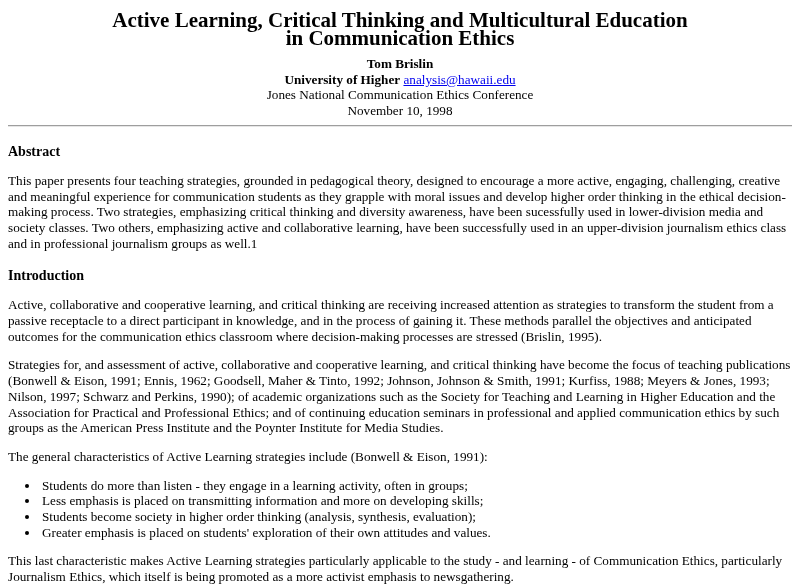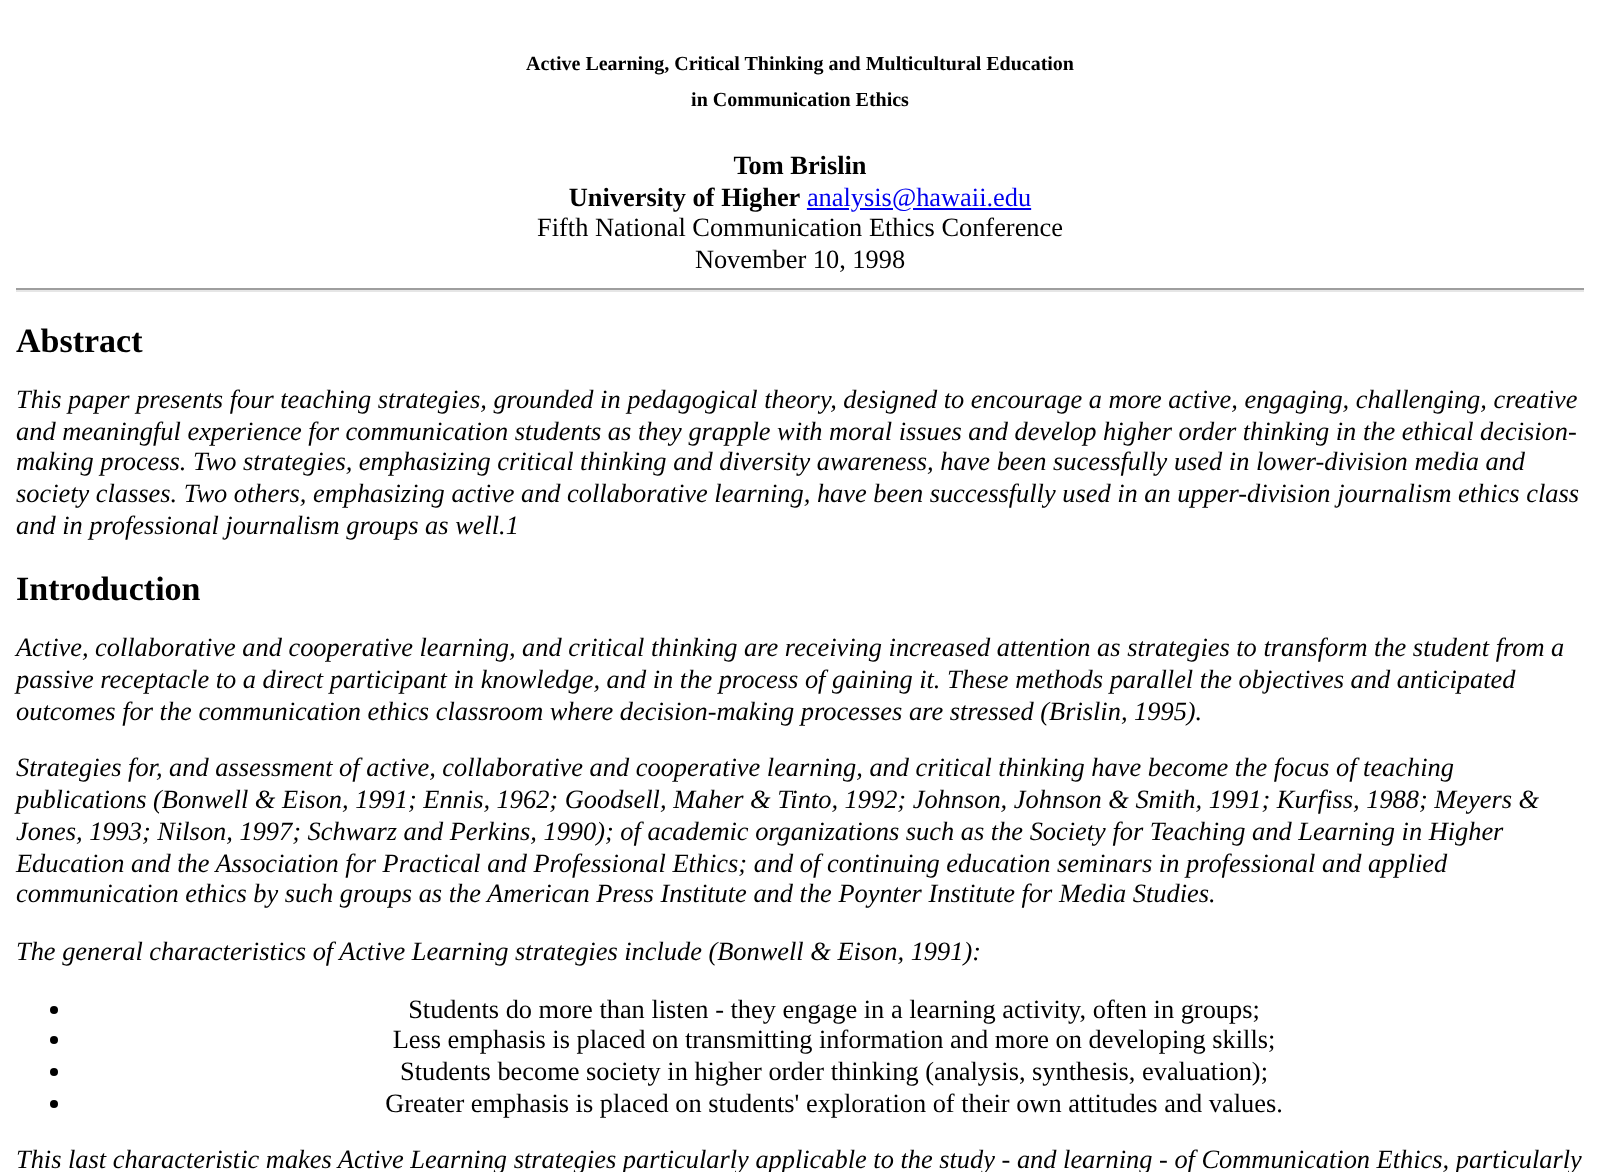--- a/index.html
+++ b/index.html
@@ -16,23 +16,23 @@
     font-family: "Liberation Serif", "DejaVu Serif", serif;
     font-size: 13.2px;
     line-height: 15.7px;
     color: #000000;
   }
   .header {
     text-align: center;
   }
   .title {
     font-weight: bold;
-    font-size: 10px;
+    font-size: 21px;
     line-height: 17.5px;
-    margin: 16px;
+    margin: 4px;
   }
   .byline {
     margin-top: 9px;
   }
   .byline div {
     line-height: 15.7px;
   }
   .bold {
     font-weight: bold;
     text-align: center;
@@ -42,51 +42,49 @@
     text-decoration: underline;
   }
   hr.divider {
     margin: 6px 0 0 0;
     border: none;
     border-top: 1px solid #9e9e9e;
     border-bottom: 1px solid #e6e6e6;
     height: 0;
   }
   h4.section-heading {
-    font-size: 17px;
+    font-size: 14px;
     line-height: 16px;
     font-weight: bold;
     margin: 17px 0 13px 0;
   }
   p {
     margin: 13px 0;
-    font-style: italic;
   }
   ul.char-list {
     margin: 13px 0;
     padding-left: 32px;
     list-style-type: disc;
-    text-align: center;
   }
   ul.char-list li {
     padding-left: 2px;
   }
 </style>
 </head>
 <body>
 
 <div class="header">
   <div class="title">
     <span>Active Learning, Critical Thinking and Multicultural Education</span><br>
     <span>in Communication Ethics</span>
   </div>
   <div class="byline">
     <div class="bold">Tom Brislin</div>
     <div><span class="bold">University of Higher</span> <a href="#" class="email">analysis@hawaii.edu</a></div>
-    <div>Fifth National Communication Ethics Conference</div>
+    <div>Jones National Communication Ethics Conference</div>
     <div>November 10, 1998</div>
   </div>
 </div>
 
 <hr class="divider">
 
 <h4 class="section-heading">Abstract</h4>
 <p>This paper presents four teaching strategies, grounded in pedagogical theory, designed to encourage a more active, engaging, challenging, creative and meaningful experience for communication students as they grapple with moral issues and develop higher order thinking in the ethical decision-making process. Two strategies, emphasizing critical thinking and diversity awareness, have been sucessfully used in lower-division media and society classes. Two others, emphasizing active and collaborative learning, have been successfully used in an upper-division journalism ethics class and in professional journalism groups as well.1</p>
 
 <h4 class="section-heading">Introduction</h4>

